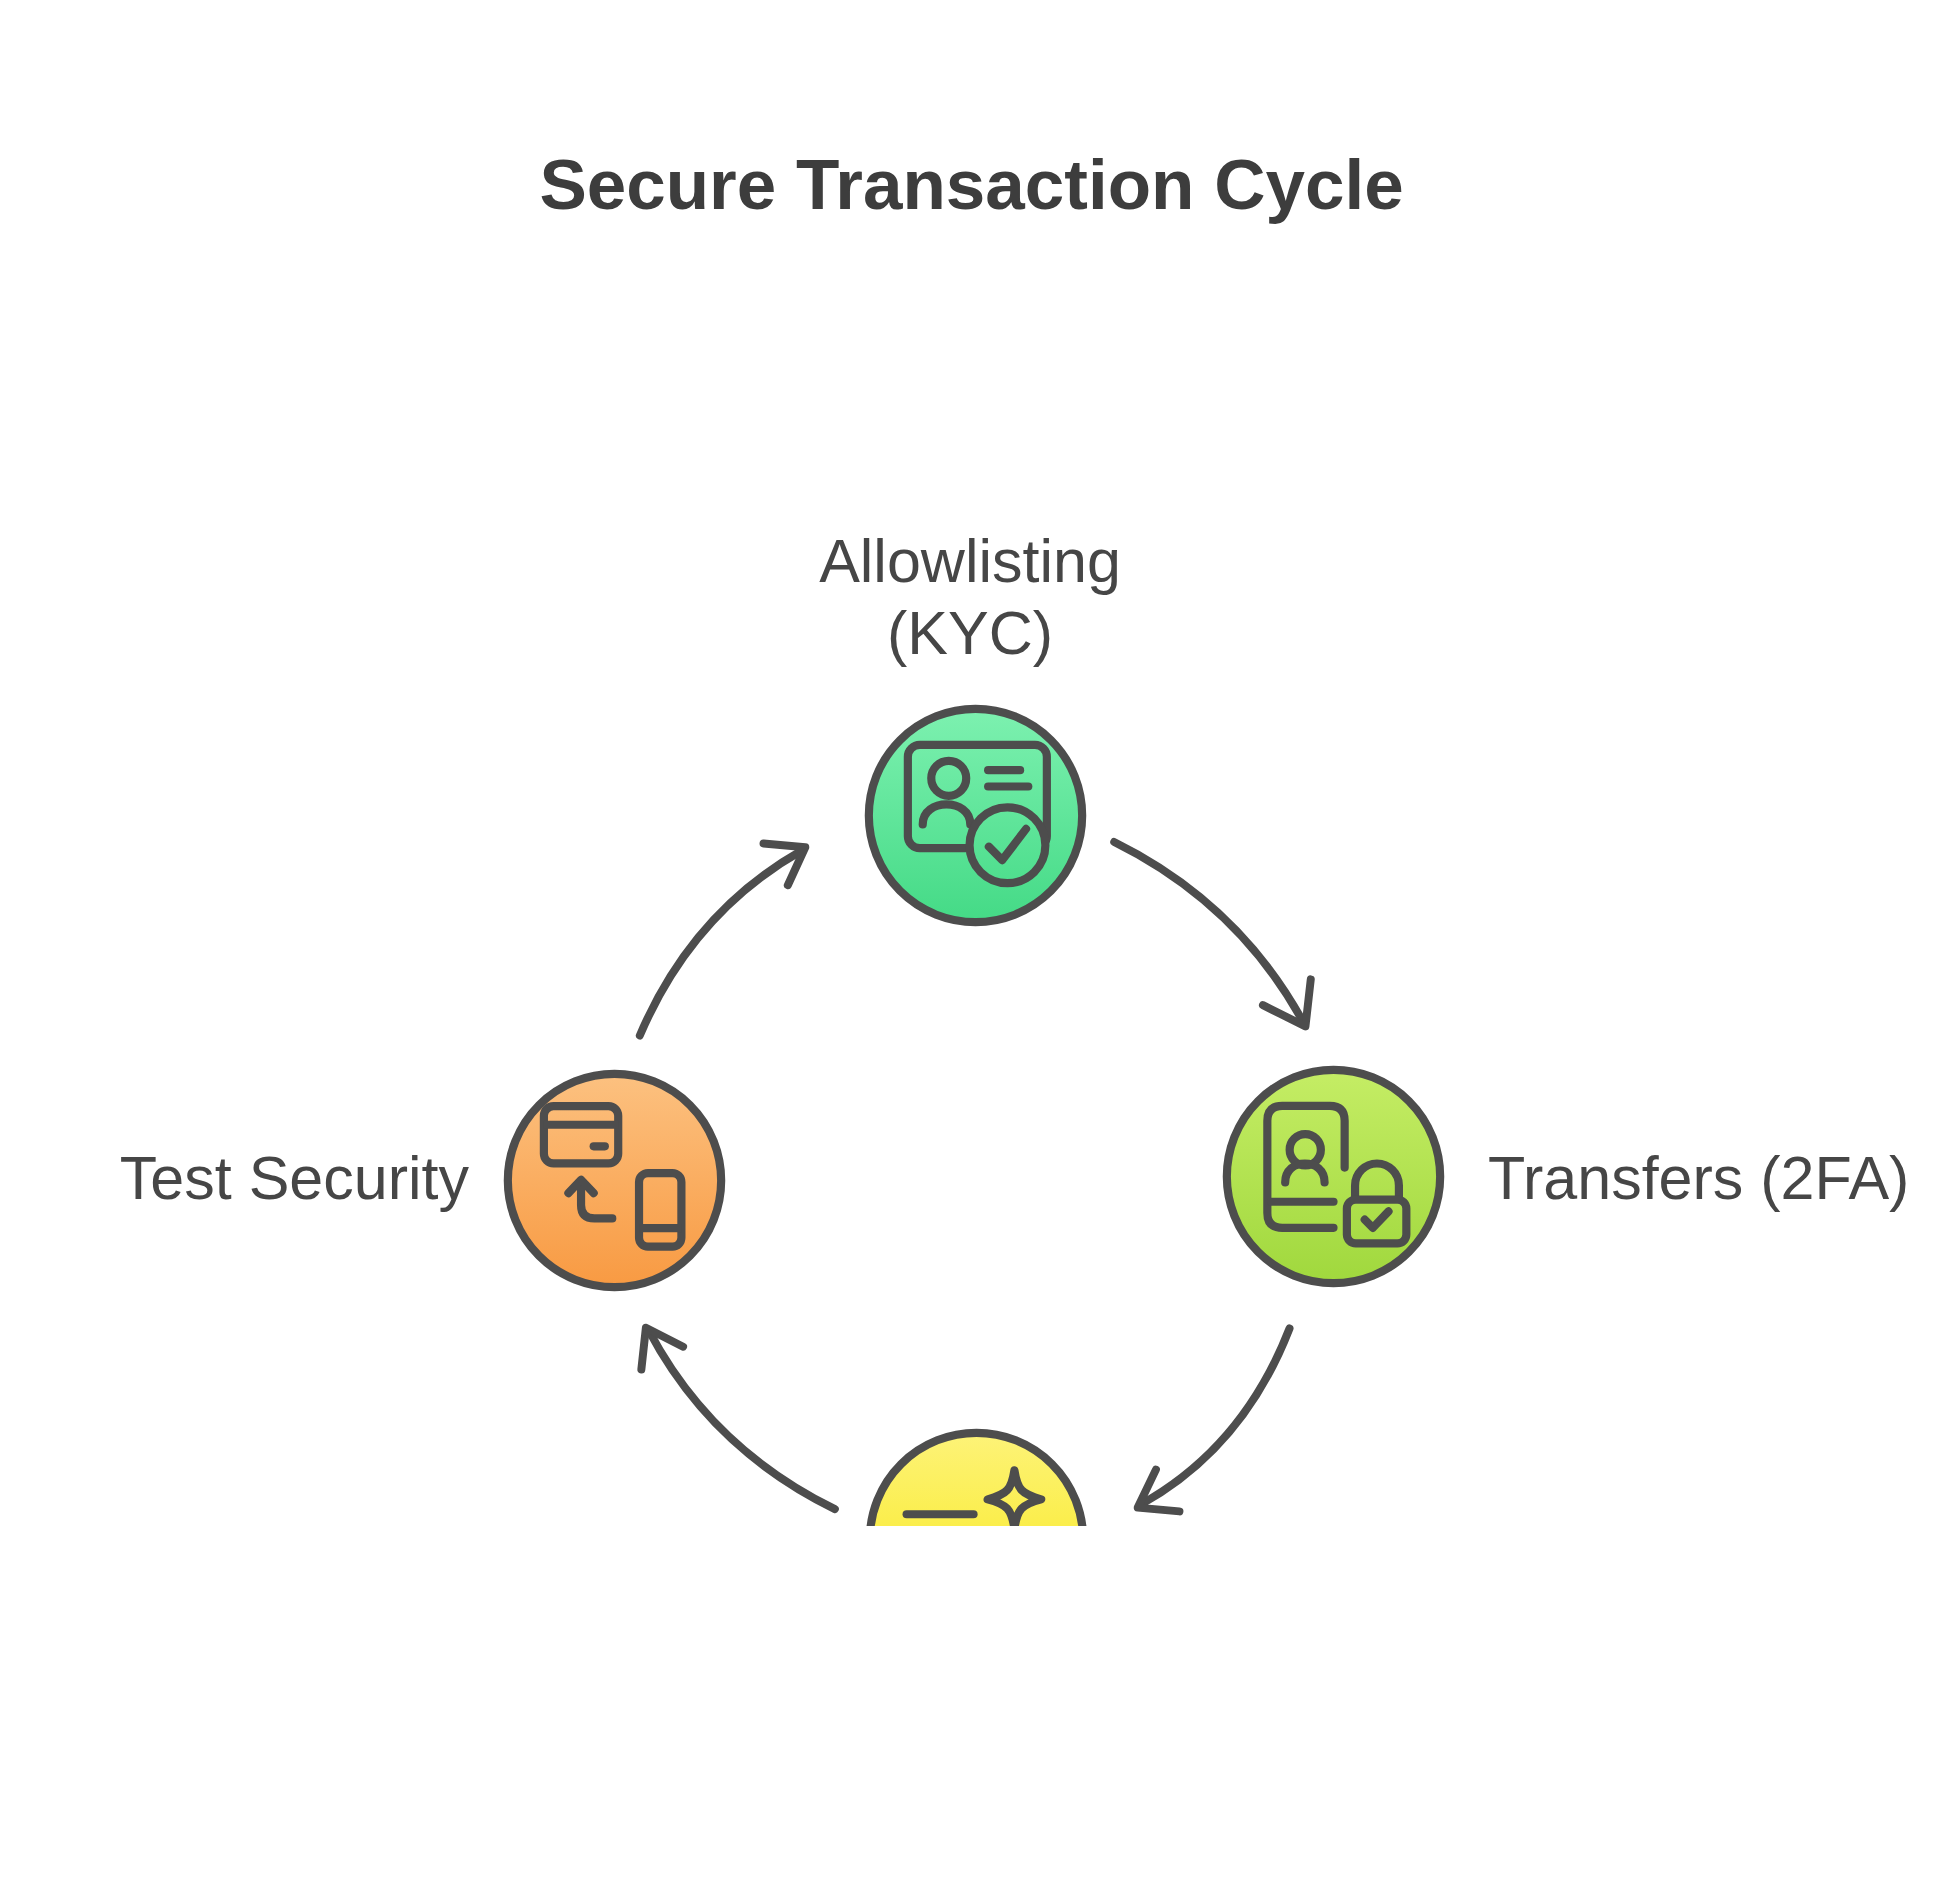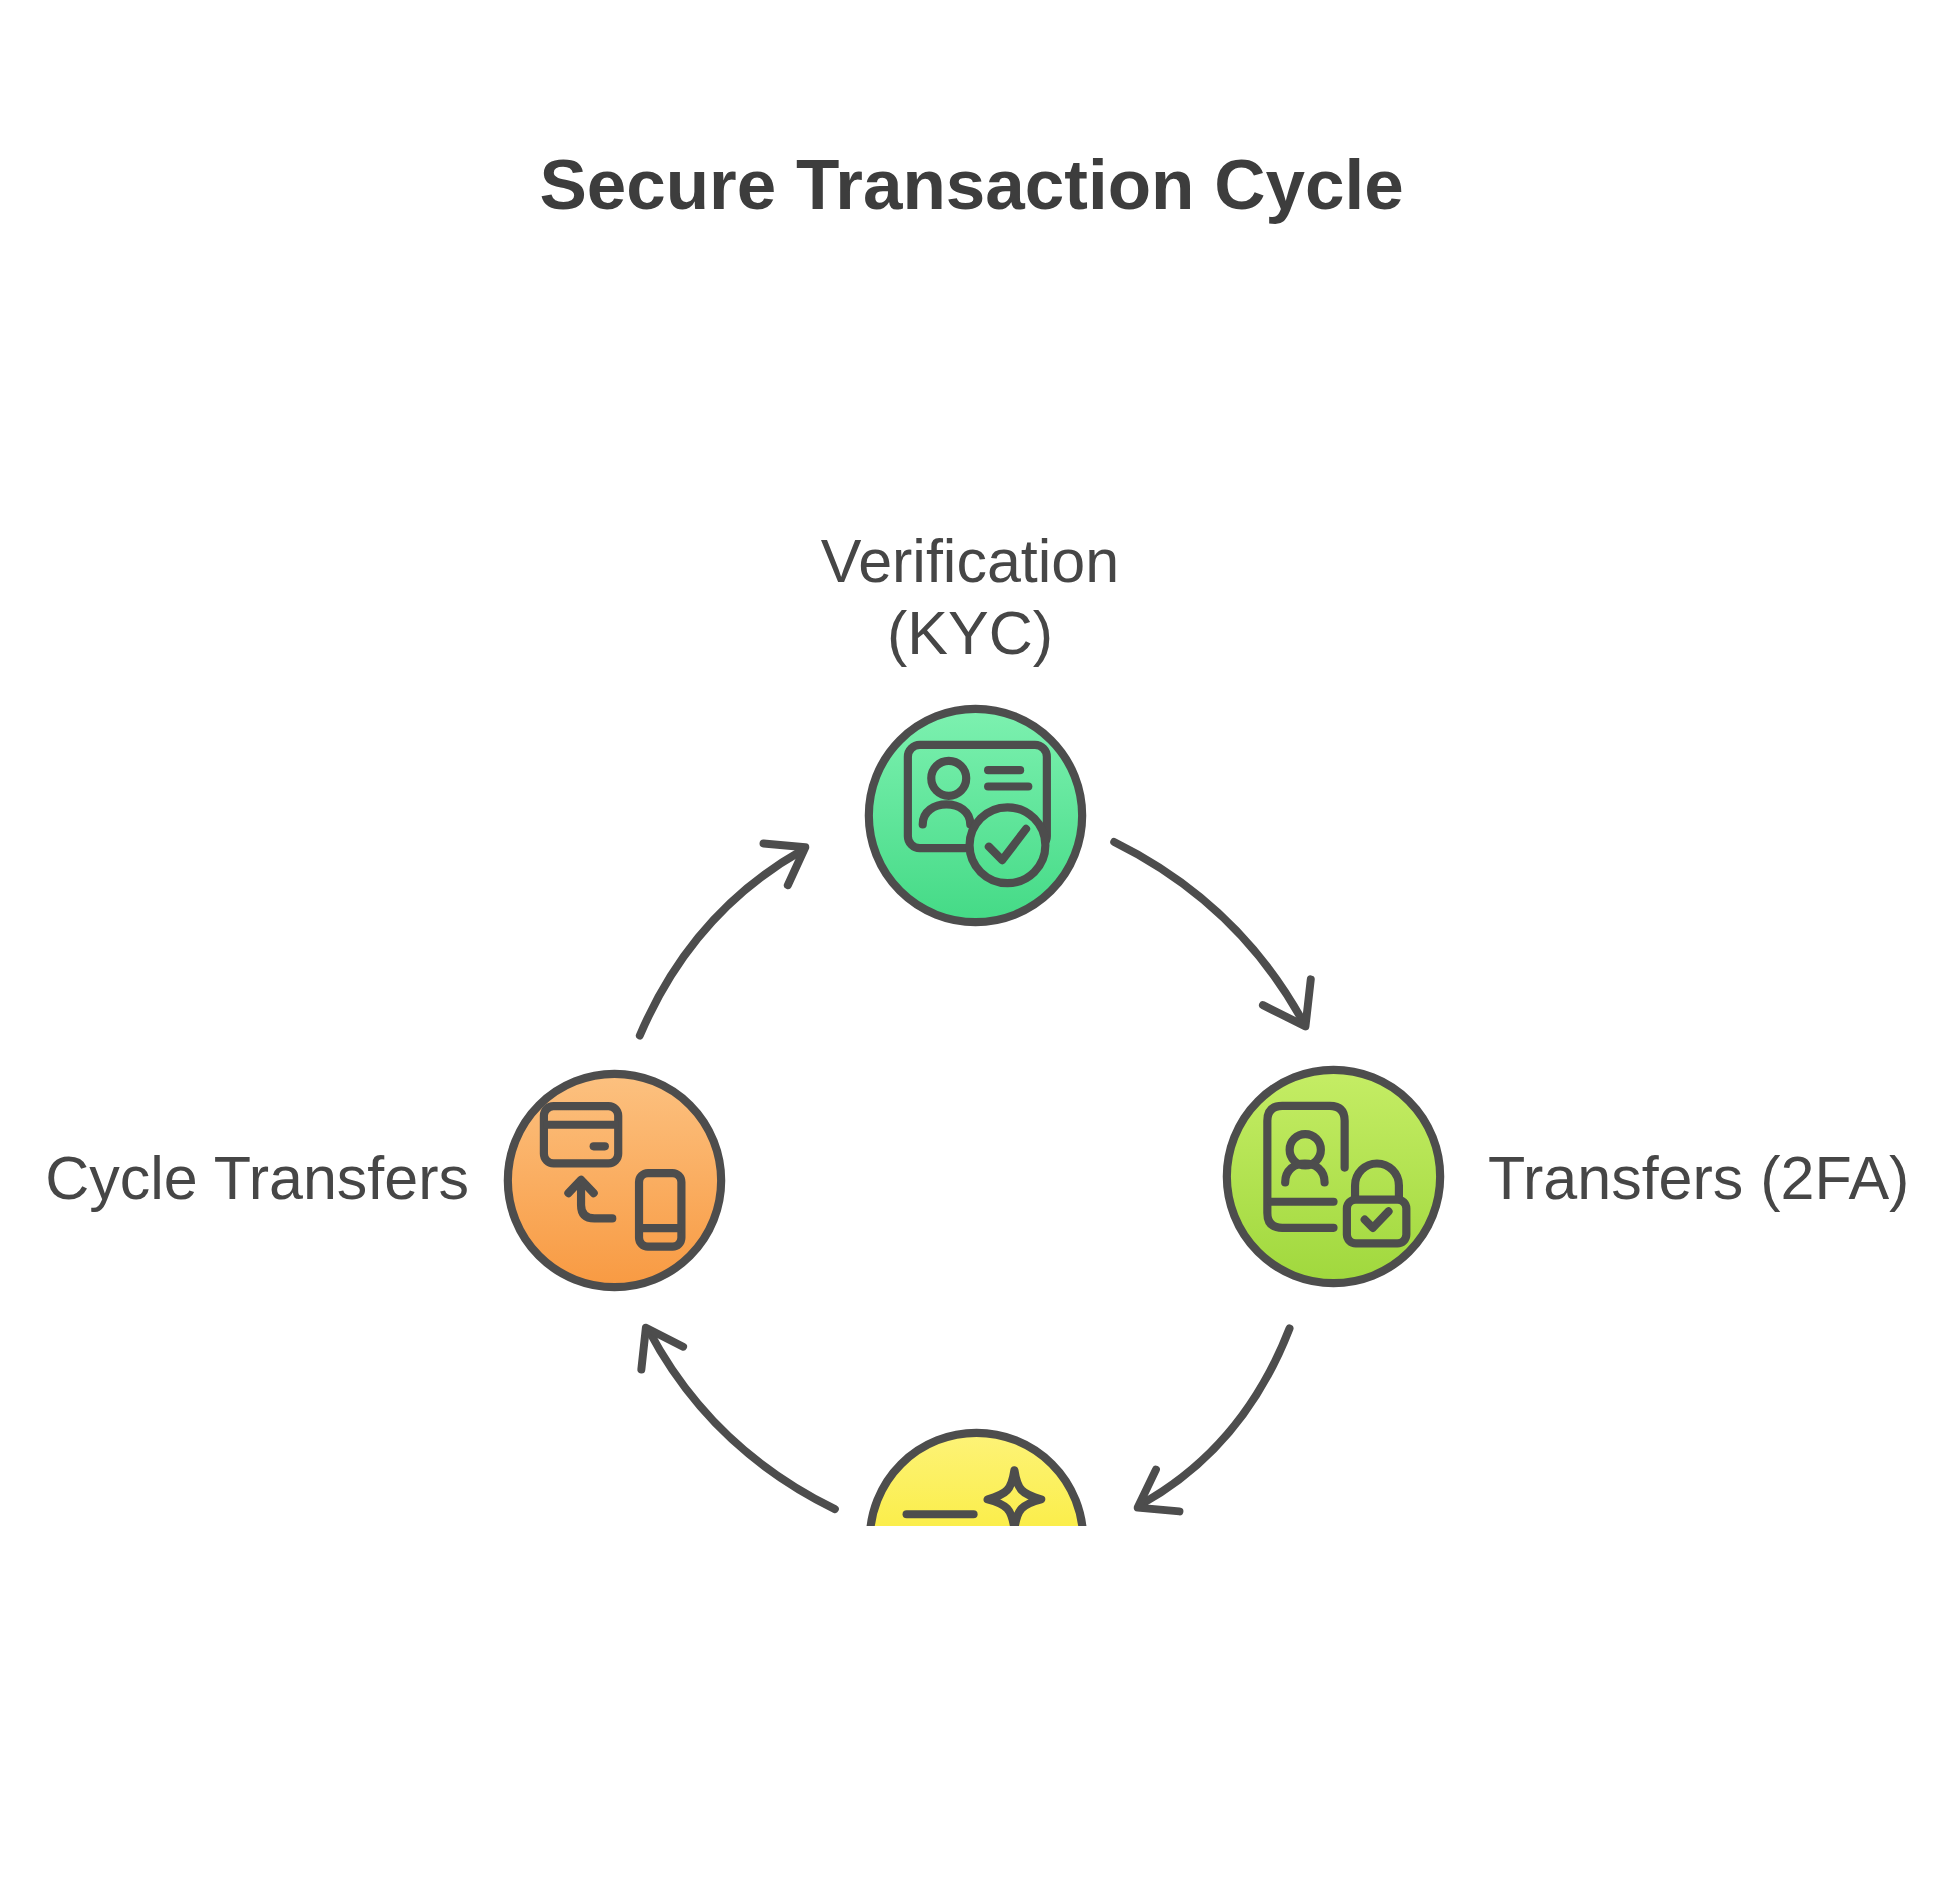--- a/index.html
+++ b/index.html
@@ -105,21 +105,21 @@
           <path d="M 79 162 C 79 126 143 126 143 162"></path>
           <line x1="167" y1="89" x2="210" y2="89"></line>
           <line x1="167" y1="111" x2="221" y2="111"></line>
           <circle cx="193" cy="190" r="51" fill="url(#grad-verification)"></circle>
           <path d="M 168 192 L 186 210 L 218 168"></path>
         </g>
       </g>
     </svg>
   </div>
   <div class="node-label label-verification">
-    <span>Verification</span><br>
+    <span>Allowlisting</span><br>
     <span>(KYC)</span>
   </div>
 
   <div class="node node-security">
     <svg viewBox="0 0 300 300">
       <defs>
         <linearGradient id="grad-security" gradientUnits="userSpaceOnUse" x1="150" y1="6" x2="150" y2="294">
           <stop offset="0" stop-color="#c5ed65"></stop>
           <stop offset="1" stop-color="#a0d83d"></stop>
         </linearGradient>
@@ -176,16 +176,16 @@
           <line x1="55" y1="75" x2="155" y2="75" stroke-linecap="butt"></line>
           <line x1="122" y1="104" x2="137" y2="104"></line>
           <rect x="183" y="140" width="57" height="99" rx="12"></rect>
           <line x1="183" y1="214" x2="240" y2="214" stroke-linecap="butt"></line>
           <path d="M 147 201 L 123 201 Q 105 201 105 183 L 105 153"></path>
           <path d="M 88 167 L 105 149 L 122 167"></path>
         </g>
       </g>
     </svg>
   </div>
-  <div class="node-label label-transfers">Cycle Transfers</div>
+  <div class="node-label label-transfers">Test Security</div>
 
 </div>
 
 
 </body></html>

